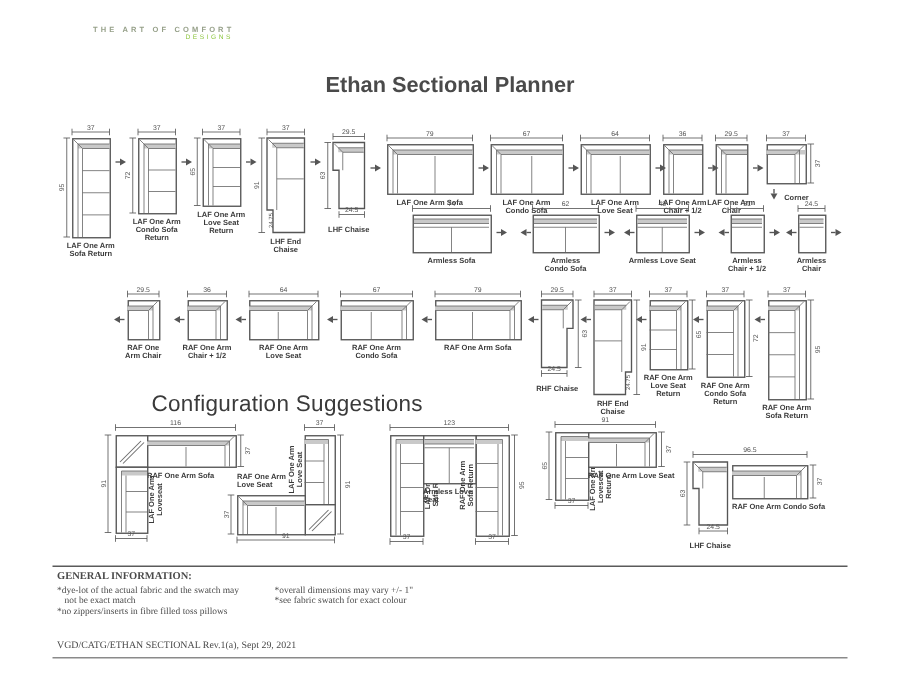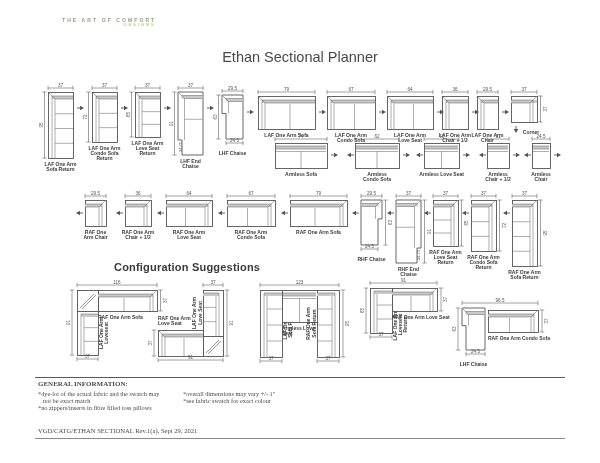--- a/index.html
+++ b/index.html
@@ -5,22 +5,22 @@
   html,body{margin:0;padding:0;background:#fff;}
   body{width:600px;height:463px;position:relative;overflow:hidden;
        font-family:"Liberation Sans",sans-serif;color:#444;}
   .abs{position:absolute;}
   .logo{left:62px;top:17px;}
   .logo .tagline{font-size:5px;font-weight:bold;letter-spacing:2.1px;color:#96a089;white-space:nowrap;}
   .logo .brand{font-size:23px;font-weight:bold;letter-spacing:-0.5px;line-height:1.05;white-space:nowrap;}
   .logo .van{color:#45aadd;}
   .logo .gogh{color:#8dc63f;}
   .logo .designs{font-size:4.4px;letter-spacing:1.7px;color:#8dc63f;text-align:right;margin-top:-1px;padding-right:1px;}
-  .title{left:0;right:0;top:49px;text-align:center;font-size:14.5px;color:#4a4a4a;}
-  .config-heading{left:114px;top:261px;font-size:11px;font-weight:bold;color:#3a3a3a;letter-spacing:0.2px;}
+  .title{left:0;right:0;top:49px;text-align:center;font-size:14.5px;color:#4a4a4a;font-weight:bold;}
+  .config-heading{left:101px;top:261px;font-size:15px;font-weight:normal;color:#3a3a3a;letter-spacing:0.2px;}
   .general{font-family:Liberation Serif, serif;color:#4a4a4a;text-align:right;}
   .gen-heading{left:38px;top:380px;font-size:7px;font-weight:bold;}
   .note{font-size:6.3px;white-space:nowrap;}
   .rule{background:#5a5a5a;height:1.2px;left:35px;width:530px;}
   .rule2{background:#8a8a8a;height:0.8px;left:35px;width:530px;}
   .footer{left:38px;top:427px;font-size:6.6px;font-family:"Liberation Serif",serif;color:#4a4a4a;}
   #diagram{left:0;top:0;width:600px;height:463px;}
   #diagram svg{font-family:"Liberation Sans",sans-serif;}
 </style>
 </head>

